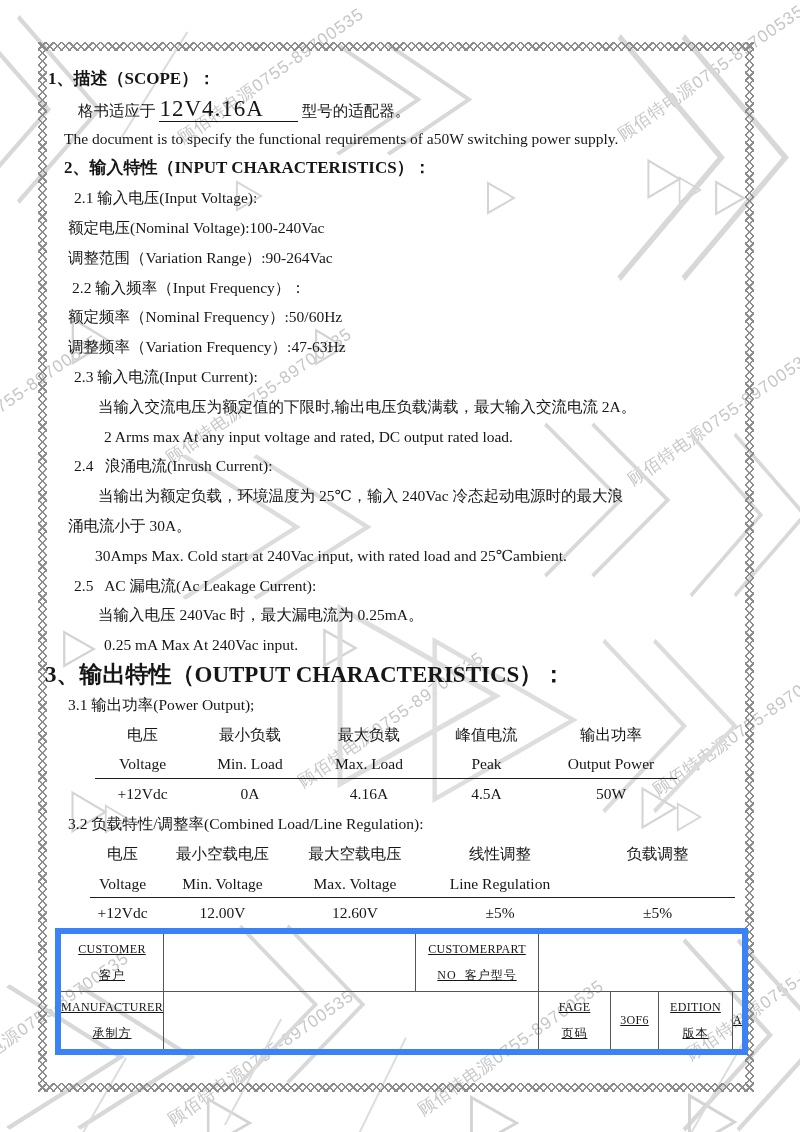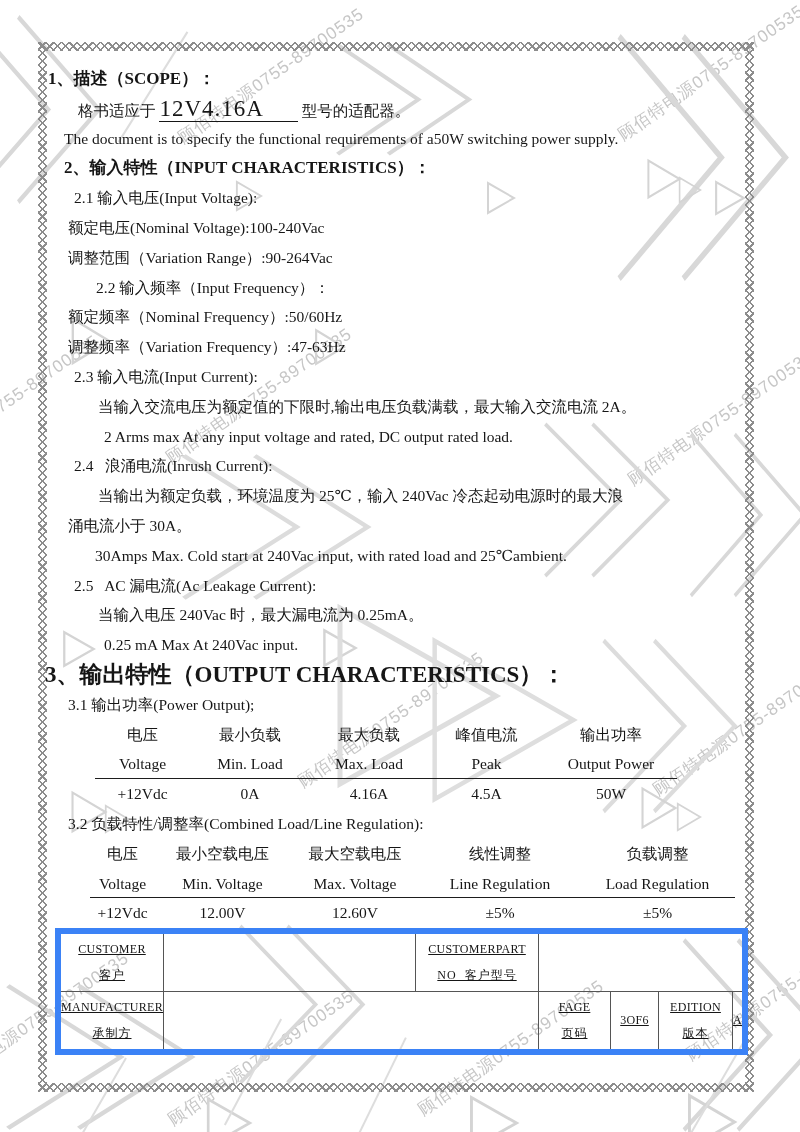--- a/index.html
+++ b/index.html
@@ -28,21 +28,21 @@
   .frame.bottom{left:38px;top:1083px;width:716px;height:9px;}
   .frame.left{left:38px;top:42px;width:9px;height:1050px;}
   .frame.right{left:745px;top:42px;width:9px;height:1050px;}
   
   .doc{position:absolute;left:52px;top:64px;width:698px;z-index:2;font-size:15.5px;}
   .ln{height:29.8px;line-height:29.8px;white-space:pre;box-sizing:border-box;}
   .h1{font-weight:bold;font-size:17px;margin-left:-4px;}
   .h2{font-weight:bold;font-size:17px;margin-left:12px;}
   .h3{font-weight:bold;font-size:23px;margin-left:-7px;}
   .i-sub{margin-left:22px;}
-  .i-sub2{margin-left:44px;}
+  .i-sub2{margin-left:20px;}
   .i-item{margin-left:16px;}
   .i-para{margin-left:46px;}
   .i-en{margin-left:52px;}
   .i-en2{margin-left:43px;}
   .i-s3{margin-left:16px;}
   .model-line{margin-left:26px;}
   .model{font-size:23px;border-bottom:1.4px solid #161616;padding-right:34px;letter-spacing:1px;}
   .en-line{margin-left:12px;}
   
   .trow{display:grid;height:29.8px;line-height:29.8px;box-sizing:border-box;}
@@ -242,21 +242,20 @@
     <span>最小空载电压</span>
     <span>最大空载电压</span>
     <span>线性调整</span>
     <span>负载调整</span>
   </div>
   <div class="trow t32 underlined">
     <span>Voltage</span>
     <span>Min. Voltage</span>
     <span>Max. Voltage</span>
     <span>Line Regulation</span>
-    <span>Load Regulation</span>
   </div>
   <div class="trow t32">
     <span>+12Vdc</span>
     <span>12.00V</span>
     <span>12.60V</span>
     <span>±5%</span>
     <span>±5%</span>
   </div>
 </div>
 

